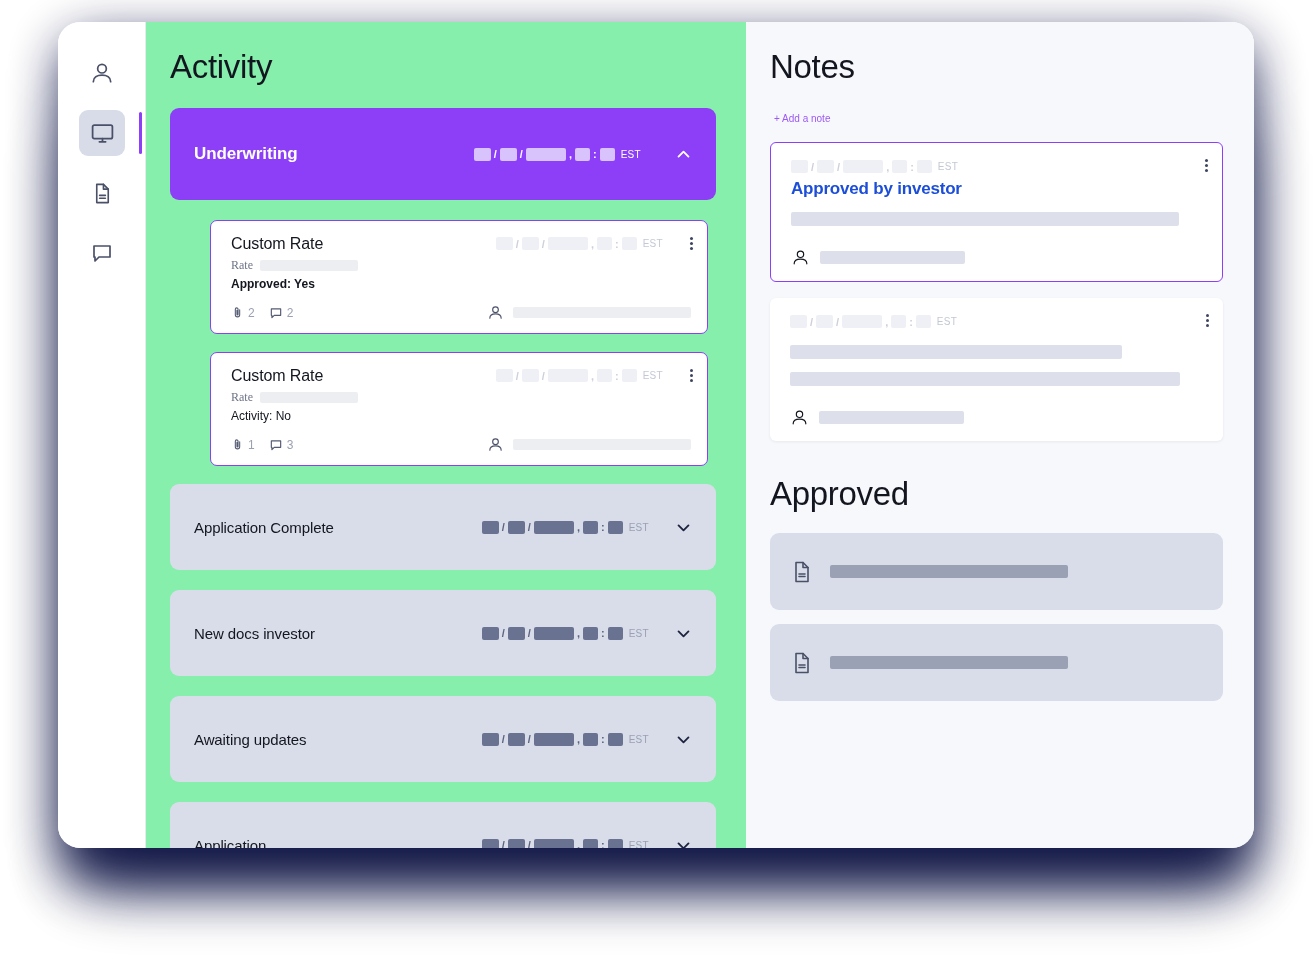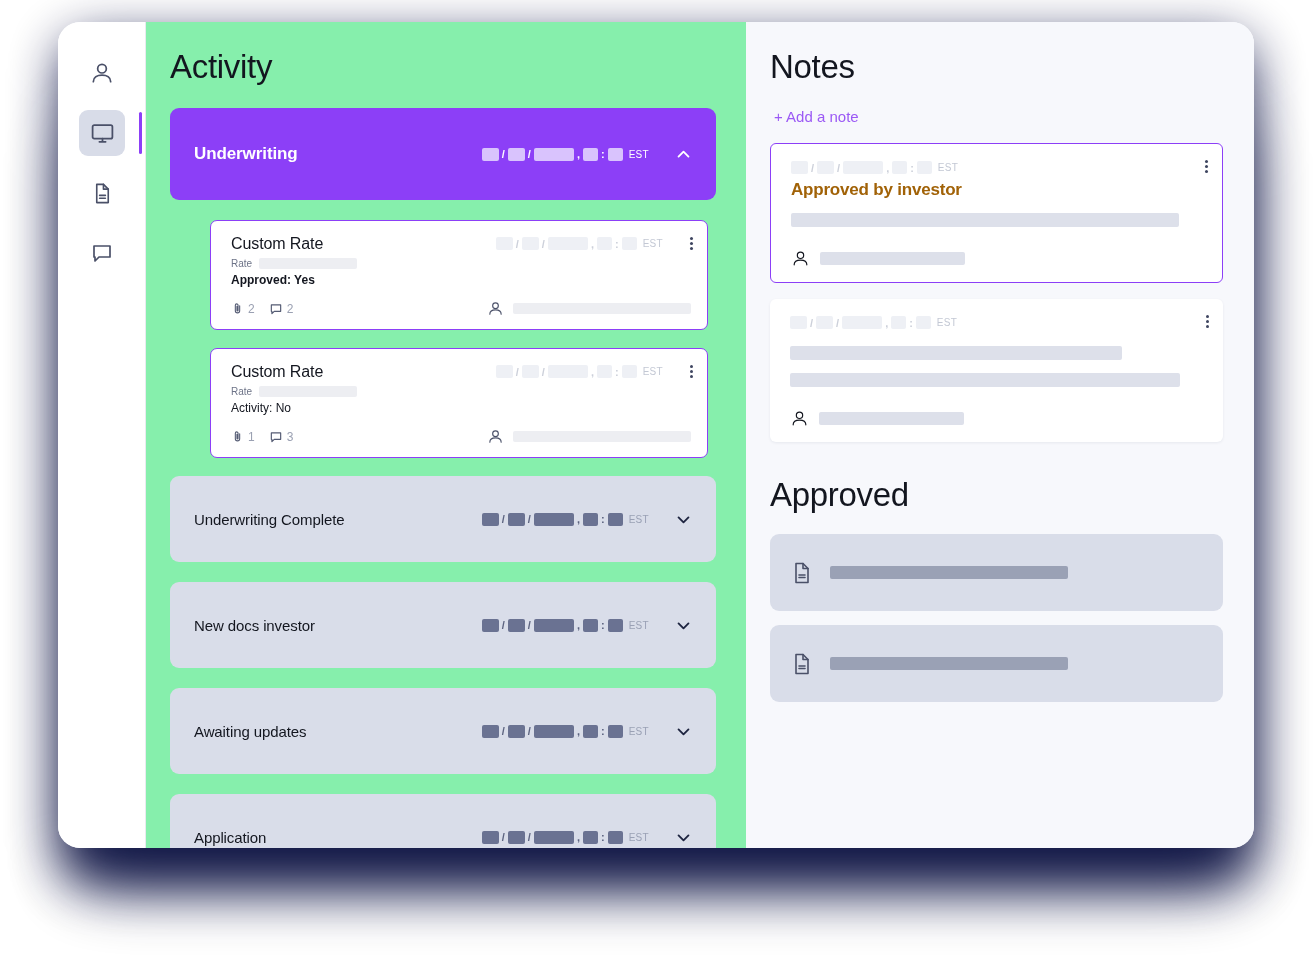--- a/index.html
+++ b/index.html
@@ -128,20 +128,21 @@
 
   
   .uw {
     background: #8c3ff7;
     border-radius: 9px;
     height: 92px;
     display: flex;
     align-items: center;
     padding: 0 24px;
     margin-bottom: 20px;
+    gap: 8px;
   }
   .uw-label {
     color: #ffffff;
     font-size: 17px;
     font-weight: 700;
     letter-spacing: -0.1px;
     flex: 1 1 auto;
   }
   .uw .chev { margin-left: 26px; color: #ffffff; display: flex; }
 
@@ -156,21 +157,21 @@
   }
   .rate-head { display: flex; align-items: flex-start; }
   .rate-title {
     font-size: 16px;
     color: #13161f;
     font-weight: 400;
     letter-spacing: -0.1px;
     flex: 1 1 auto;
   }
   .rate-row { display: flex; align-items: center; gap: 7px; margin-top: 5px; }
-  .rate-lbl { font-size: 10px; color: #6e7488; }
+  .rate-lbl { font-size: 12px; color: #6e7488; font-family: Liberation Serif, serif; }
   .rate-val { width: 98px; height: 11px; background: #edeef2; }
   .approved { font-size: 12px; color: #13161f; margin-top: 4px; }
   .approved.yes { font-weight: 700; }
   .rate-foot { display: flex; align-items: center; margin-top: 13px; }
   .counts { display: flex; align-items: center; gap: 14px; }
   .count { display: flex; align-items: center; gap: 4px; font-size: 12px; color: #9aa0b2; }
   .count svg { display: block; color: #545b73; }
   .person { display: flex; align-items: center; gap: 9px; margin-left: auto; }
   .person svg { color: #4a5068; display: block; }
   .person .nm { width: 178px; height: 11px; background: #edeef2; }
@@ -199,38 +200,38 @@
   
   .right {
     width: 508px;
     flex: 0 0 508px;
     background: #f7f8fc;
     padding: 26px 31px 0 24px;
     overflow: hidden;
   }
   .add-note {
     color: #9b59f5;
-    font-size: 15px;
+    font-size: 10px;
     margin: -14px 0 18px 4px;
     display: inline-block;
   }
 
   .note {
     background: #ffffff;
     border-radius: 6px;
     padding: 16px 18px 14px 20px;
     position: relative;
     margin-bottom: 16px;
   }
   .note.selected { border: 1.5px solid #8c3ff7; }
   .note.plain { box-shadow: 0 1px 3px rgba(20,25,60,.07); }
   .note-title {
     font-size: 17px;
     font-weight: 700;
-    color: #a16207;
+    color: #1d4ed8;
     letter-spacing: -0.2px;
     margin-top: 2px;
   }
   .note-line { height: 14px; background: #dde0ea; border-radius: 2px; margin-top: 13px; }
   .note-foot { display: flex; align-items: center; gap: 10px; margin-top: 22px; }
   .note-foot svg { color: #13161f; display: block; }
   .note-foot .nm { width: 145px; height: 13px; background: #dde0ea; border-radius: 2px; }
 
   .docs-title { margin-top: 34px; margin-bottom: 20px; }
   .doc {
@@ -425,21 +426,21 @@
                 <circle cx="12" cy="8" r="4"></circle>
                 <path d="M4 20c0-4 3.6-6 8-6s8 2 8 6"></path>
               </svg>
           </span>
           <span class="nm blk"></span>
         </span>
       </div>
     </div>
 
     <div class="stage">
-      <span class="stage-label">Underwriting Complete</span>
+      <span class="stage-label">Application Complete</span>
       <span class="ts ts-dark">
         <span class="blk b-mm"></span>
           <span class="sep">/</span>
         <span class="blk b-dd"></span>
           <span class="sep">/</span>
         <span class="blk b-yy"></span>
           <span class="sep">,</span>
         <span class="blk b-hh"></span>
           <span class="sep">:</span>
         <span class="blk b-mi"></span>

